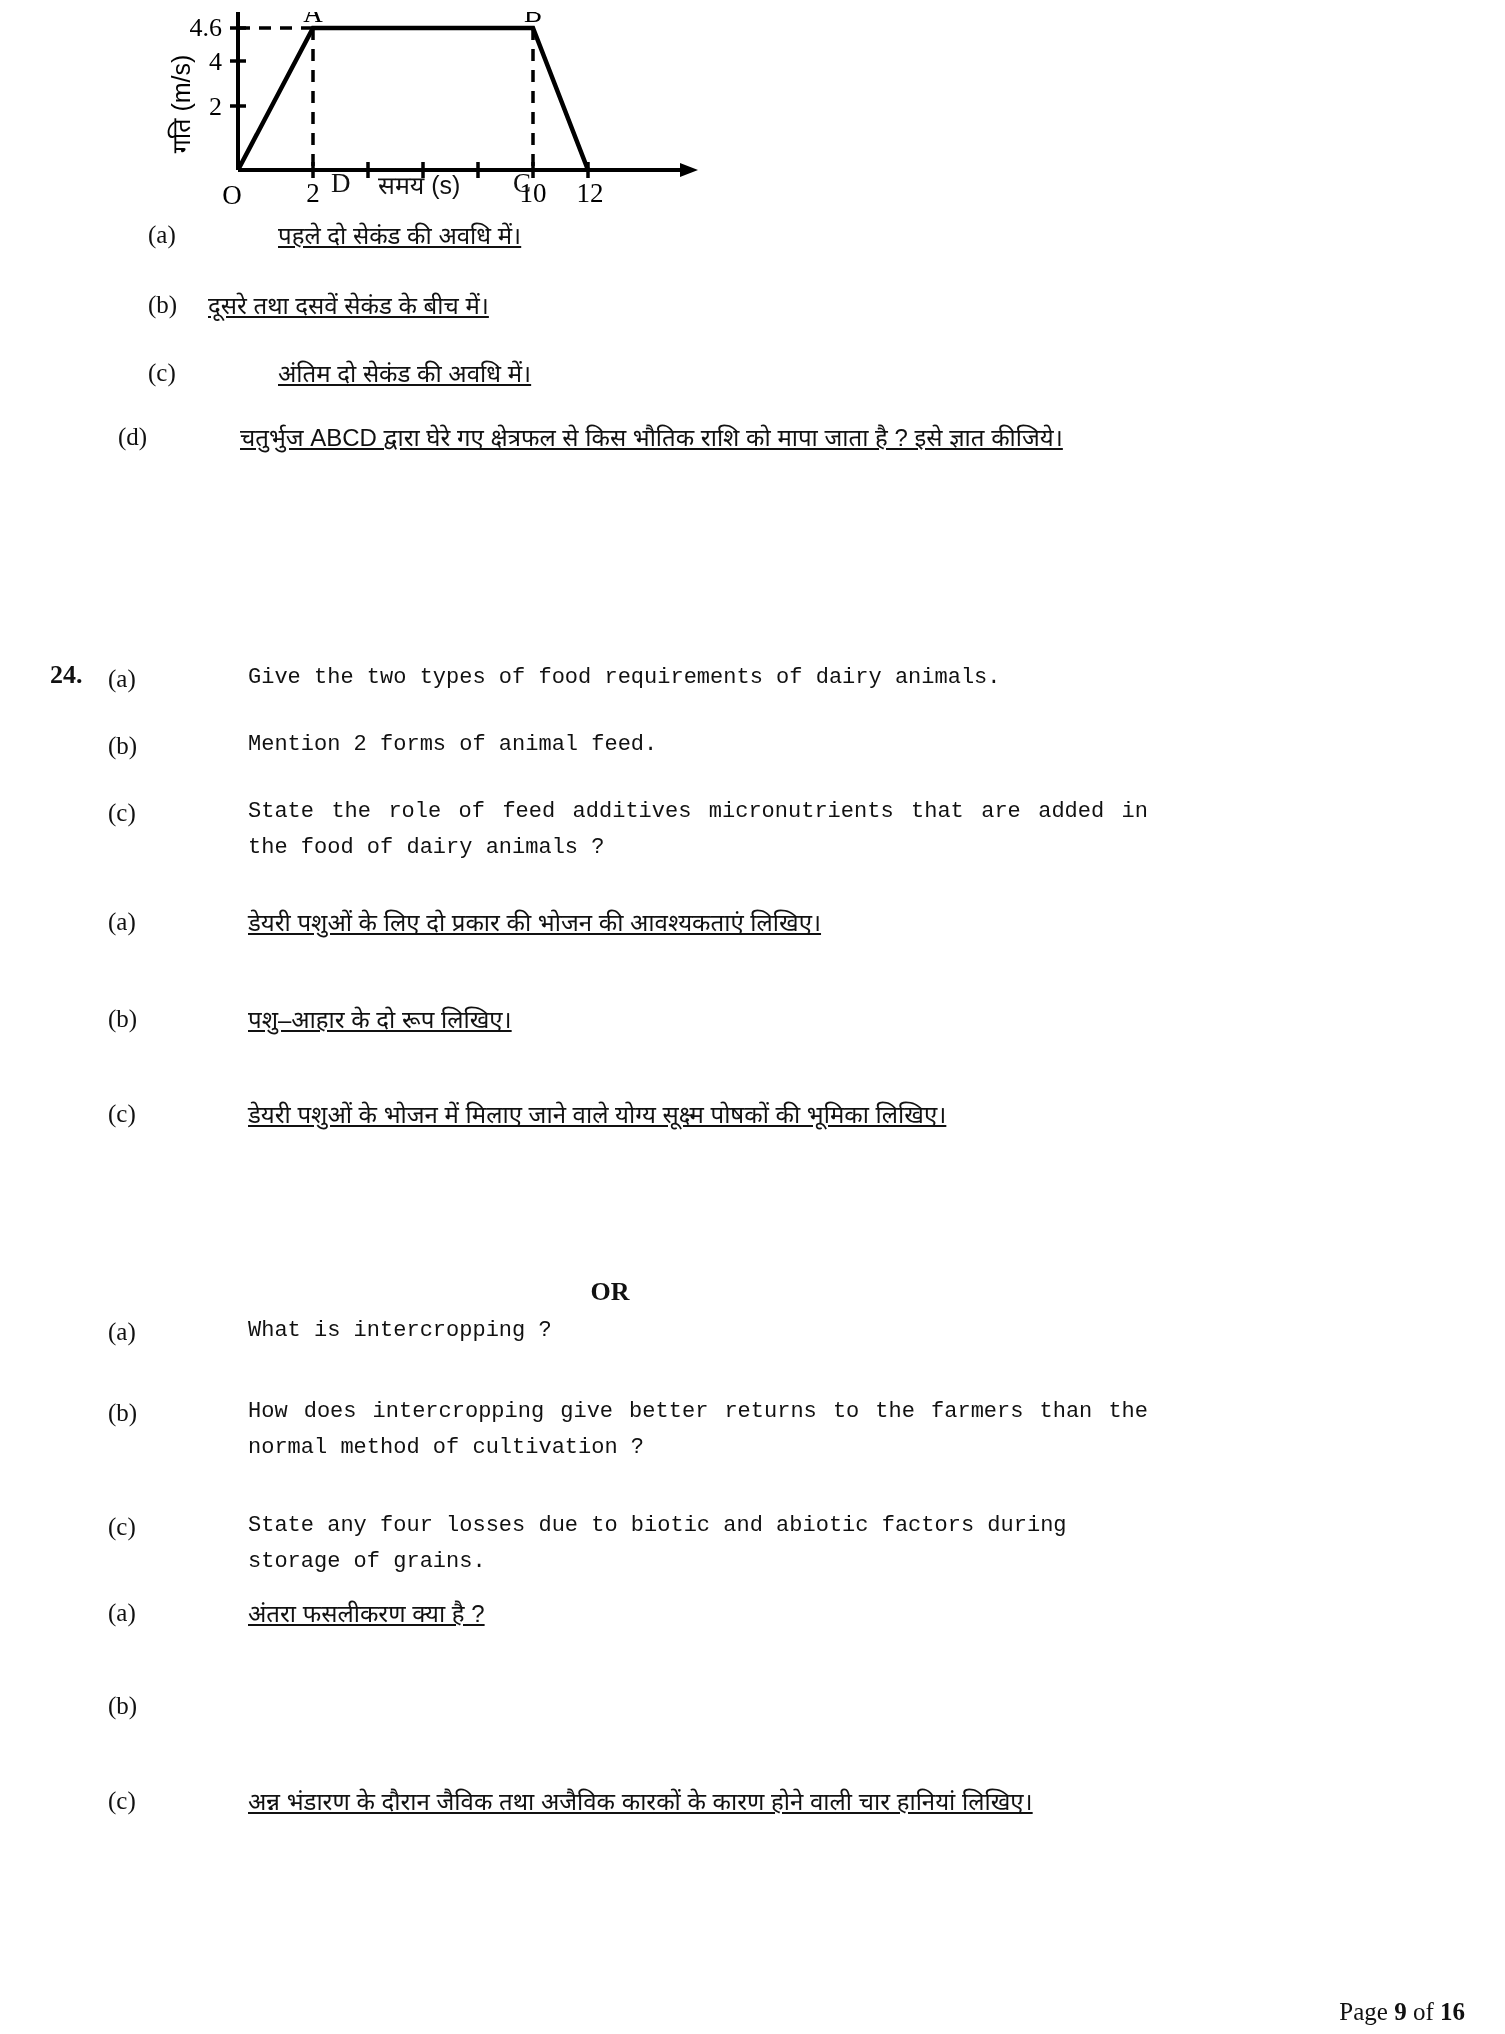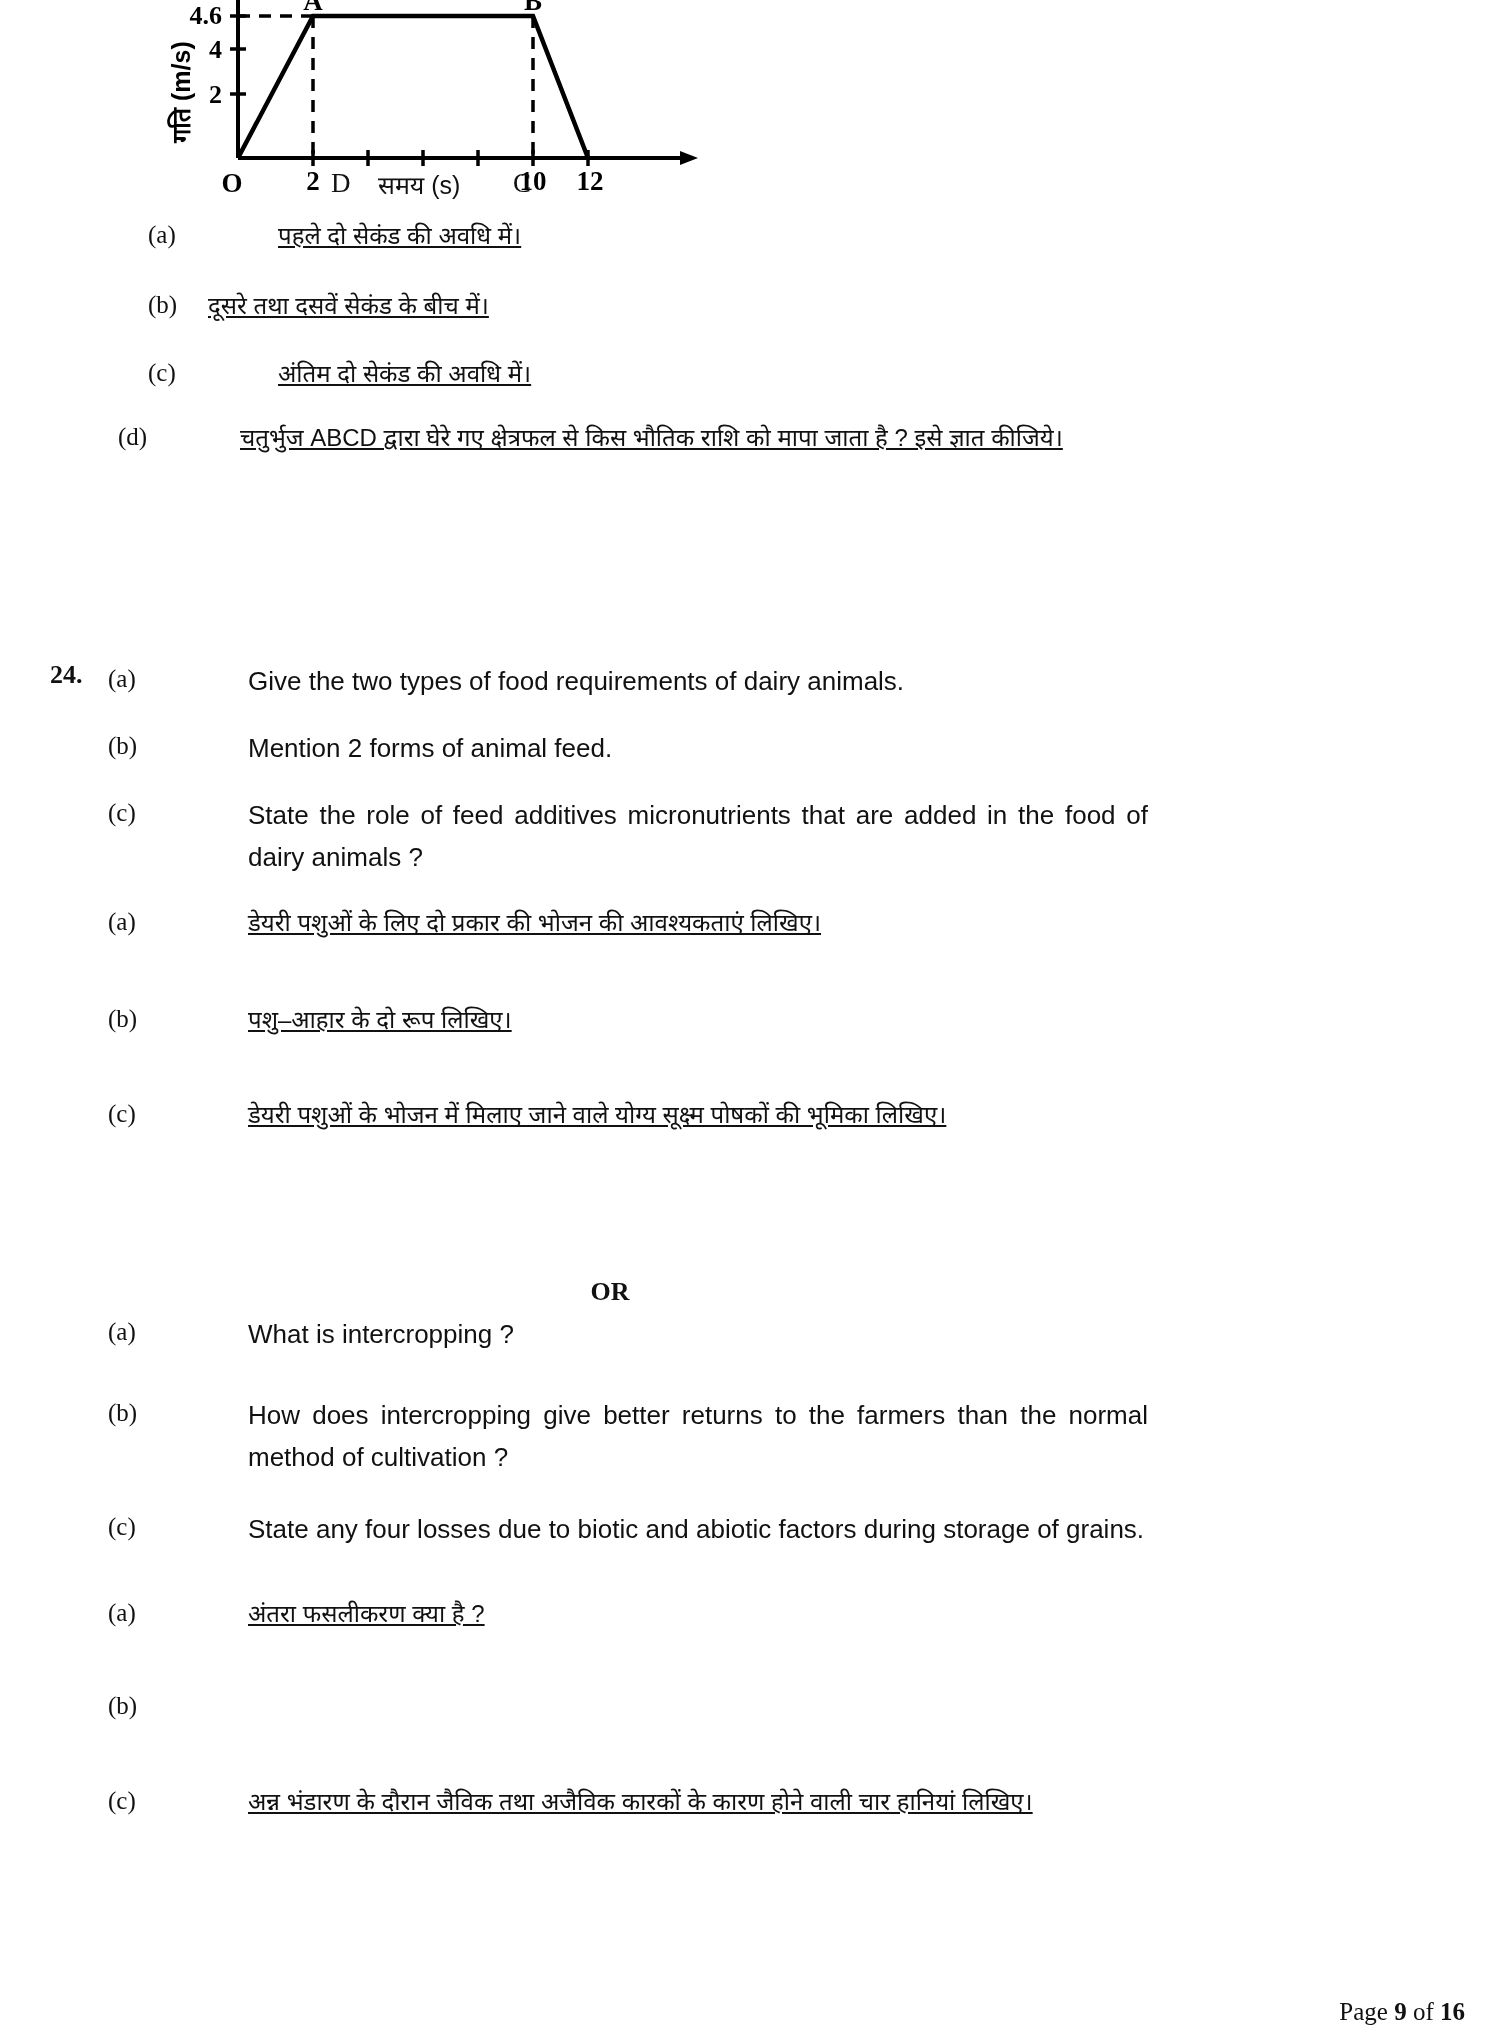--- a/index.html
+++ b/index.html
@@ -21,24 +21,23 @@
     width: 1505px;
     height: 2034px;
     padding: 0;
     box-sizing: border-box;
   }
 
   
   .chart-wrap {
     position: absolute;
     left: 150px;
-    top: 0px;
+    top: 12px;
     width: 620px;
     height: 200px;
-    font-weight: bold;
   }
   .chart-svg { display: block; }
 
   
   .qline {
     position: absolute;
     display: flex;
     align-items: flex-start;
     font-size: 25px;
     line-height: 1.55;
@@ -47,22 +46,22 @@
     flex: 0 0 auto;
     font-family: "Liberation Serif", serif;
     font-size: 25px;
   }
   .qnum {
     position: absolute;
     font-weight: bold;
     font-size: 26px;
   }
   .body-en {
-    font-family: Liberation Sans, sans-serif;
-    font-size: 26px;
+    font-family: Liberation Mono, monospace;
+    font-size: 22px;
     line-height: 1.62;
   }
   .body-hi {
     font-family: "Liberation Sans", sans-serif;
     font-size: 24px;
     line-height: 1.66;
     text-decoration: underline;
   }
   .just {
     text-align: justify;

